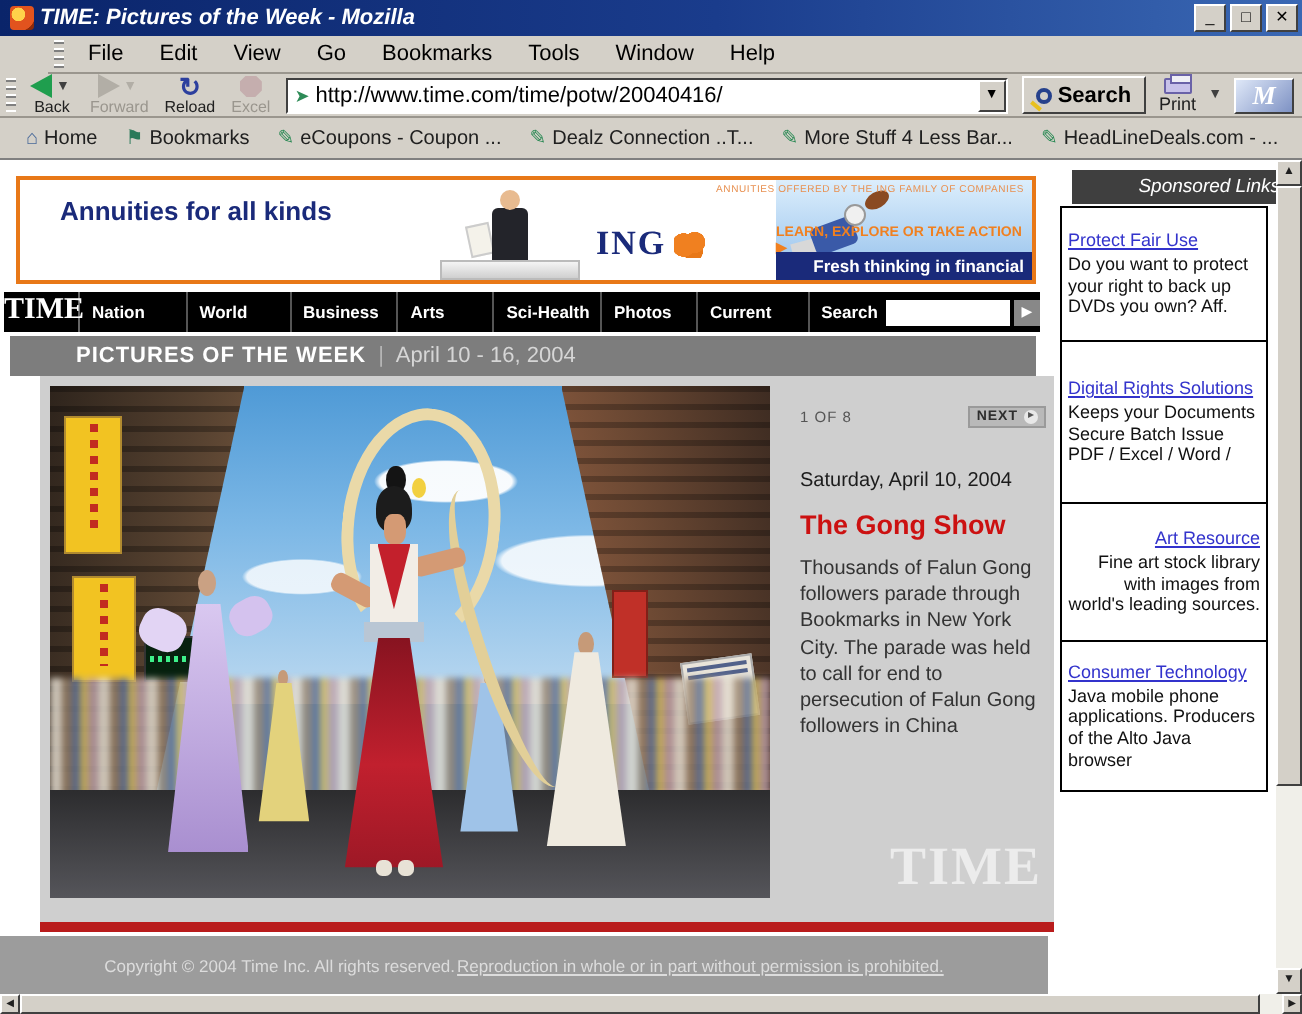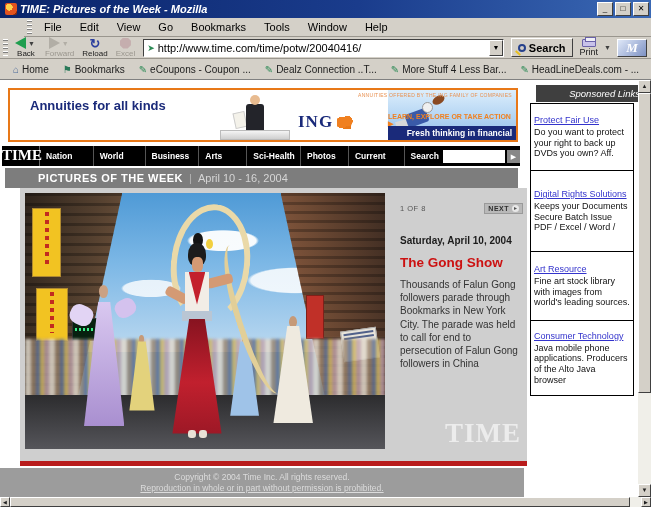--- a/index.html
+++ b/index.html
@@ -182,43 +182,43 @@
   .d-blue  { left:57%; top:58%; width:8%; height:29%; }  .d-blue .ds-dress { background:#9fc3e8; }
   .d-yellow{ left:29%; top:58%; width:7%; height:27%; }  .d-yellow .ds-dress { background:#e3d27c; }
 
   
   #info { position:absolute; left:370px; top:5px; width:139px; height:256px; font-size:10px; }
   #counter-row { position:absolute; left:10px; right:6px; top:10px; display:flex; align-items:center; justify-content:space-between; }
   #counter { font-size:7.5px; color:#555; letter-spacing:.5px; }
   #next-btn { display:flex; align-items:center; background:#b9b9b9; border:1px solid #9a9a9a; height:11px; padding:0 3px; }
   #next-btn span { font-size:7px; font-weight:bold; color:#2e2e2e; letter-spacing:.5px; }
   #next-btn i { width:7px; height:7px; margin-left:3px; background:#e8e8e8; border-radius:50%; font-style:normal; font-size:6px; line-height:7px; text-align:center; color:#555; }
-  #photo-date { position:absolute; left:10px; top:42px; font-size:10px; font-weight:bold; color:#1c1c1c; }
+  #photo-date { position:absolute; left:10px; top:42px; font-size:10px; font-weight:normal; color:#1c1c1c; }
   #photo-title { position:absolute; left:10px; top:62px; font-size:13.5px; font-weight:bold; color:#cc1111; }
   #caption { position:absolute; left:10px; top:85px; width:124px; color:#333; line-height:1.32; }
   #credit { position:absolute; left:10px; top:186px; font-size:7.5px; color:#555; }
   #watermark { position:absolute; right:8px; bottom:0px; font-family:"Liberation Serif",serif; font-weight:bold;
     font-size:27px; color:#ececec; letter-spacing:1px; }
 
   
   #footer { position:absolute; left:0; top:388px; width:524px; height:29px; background:#9c9c9c;
-    display:flex; flex-direction:column; align-items:center; justify-content:center; gap:1px; }
+    display:flex; flex-direction:row; align-items:center; justify-content:center; gap:1px; }
   #footer div { font-size:8.5px; color:#dcdcdc; }
   #footer .link { text-decoration:underline; }
 
   
   #sidebar { position:absolute; left:527px; top:5px; width:111px; height:412px; background:#fff; }
   #sp-header { margin-left:9px; width:104px; height:17px; background:#3f3f3f; color:#fff;
     font-size:9.5px; text-align:right; line-height:17px;font-style:italic; }
   #sp-boxes { margin-left:3px; margin-top:1px; width:104px; border:1px solid #000; }
   .sp-box { border-bottom:1px solid #000; padding:4px 3px; display:flex; flex-direction:column; justify-content:center; overflow:hidden; }
   .sp-box:last-child { border-bottom:0; }
   .sp-title { color:#3333cc; text-decoration:underline; font-size:9px; margin-bottom:2px; }
   .sp-desc { color:#111; font-size:9px; line-height:1.18; }
-  .h86{height:84px;} .h68{height:67px;} .h82{height:81px;} .h70{height:69px;} .h75{height:74px;}
+  .h86{height:84px;} .h68{height:67px;} .h82{height:81px;} .h70{height:69px;text-align:right;} .h75{height:74px;}
 
   
   #vscroll { position:absolute; left:638px; top:0; width:13px; height:417px; background:#f0efe9; }
   .sb-btn { position:absolute; width:13px; height:13px; background:#d4d0c8; border:1px solid; border-color:#fff #404040 #404040 #fff;
     font-size:6px; text-align:center; line-height:11px; color:#202020; }
   #vs-up { top:0; } #vs-down { bottom:0; }
   #vs-thumb { position:absolute; left:0; top:13px; width:13px; height:300px; background:#d4d0c8;
     border:1px solid; border-color:#fff #404040 #404040 #fff; }
   #hscroll { position:absolute; left:0; top:497px; width:651px; height:10px; background:#f0efe9; }
   .hsb-btn { position:absolute; width:10px; height:10px; background:#d4d0c8; border:1px solid; border-color:#fff #404040 #404040 #fff;

